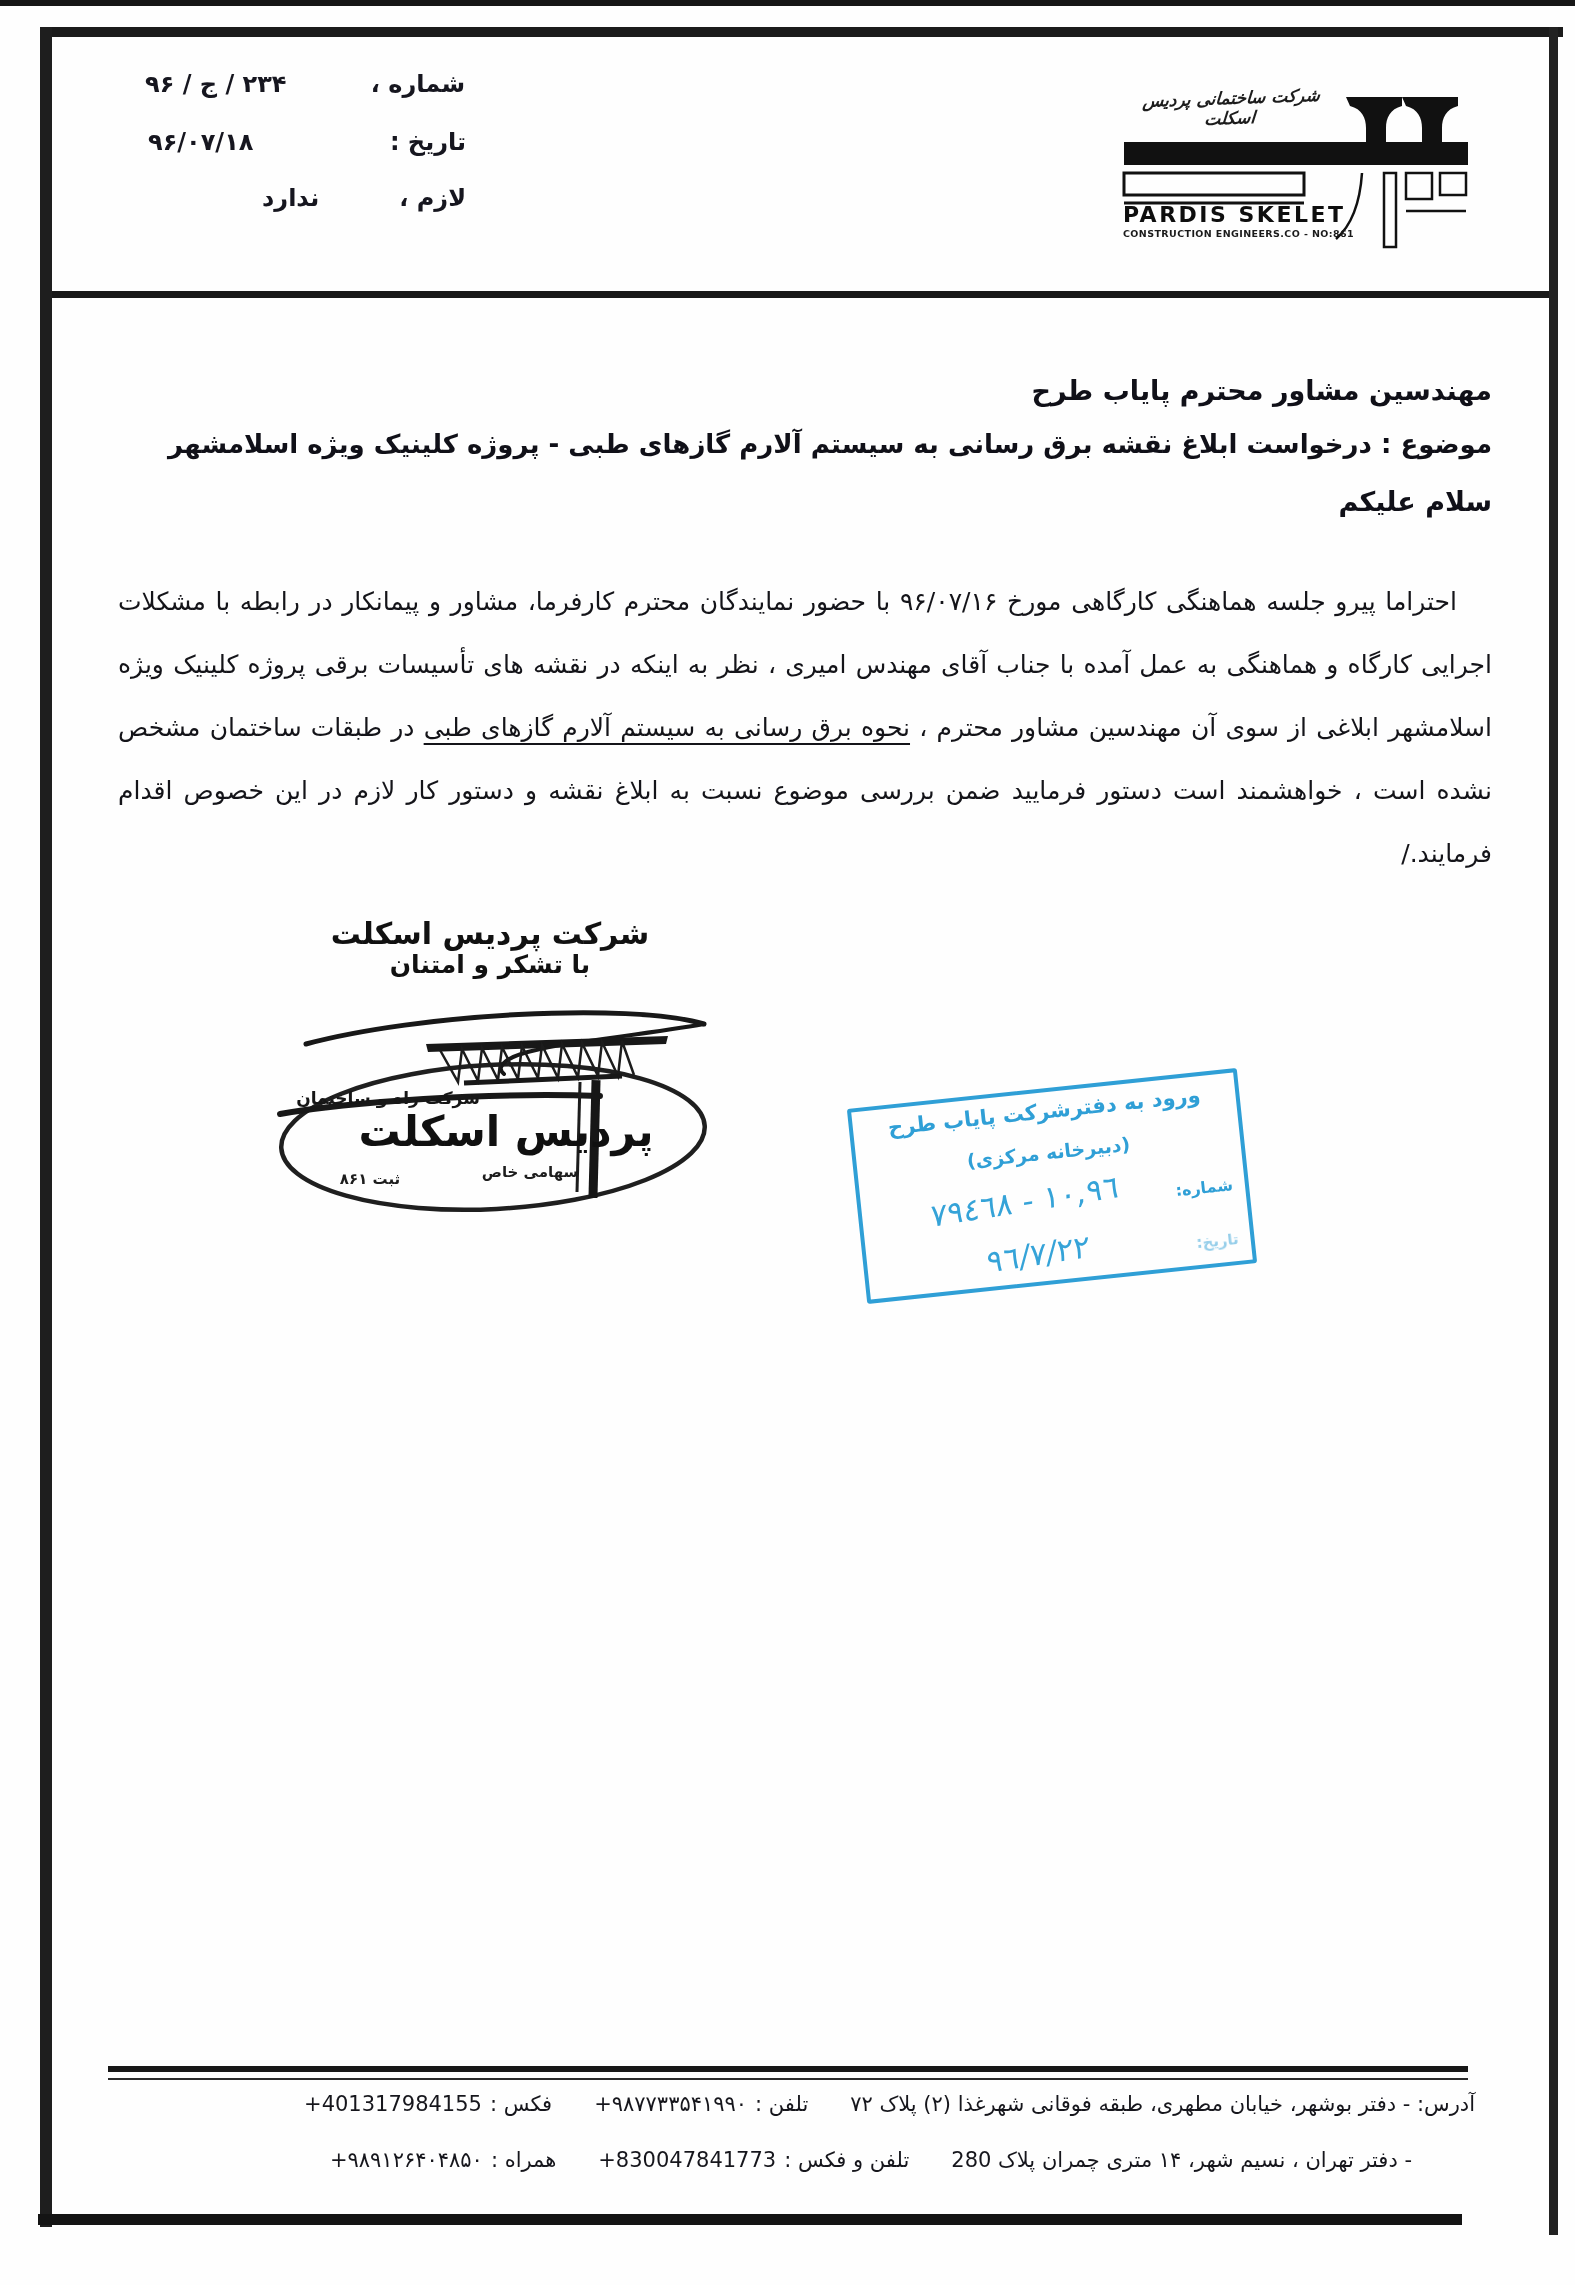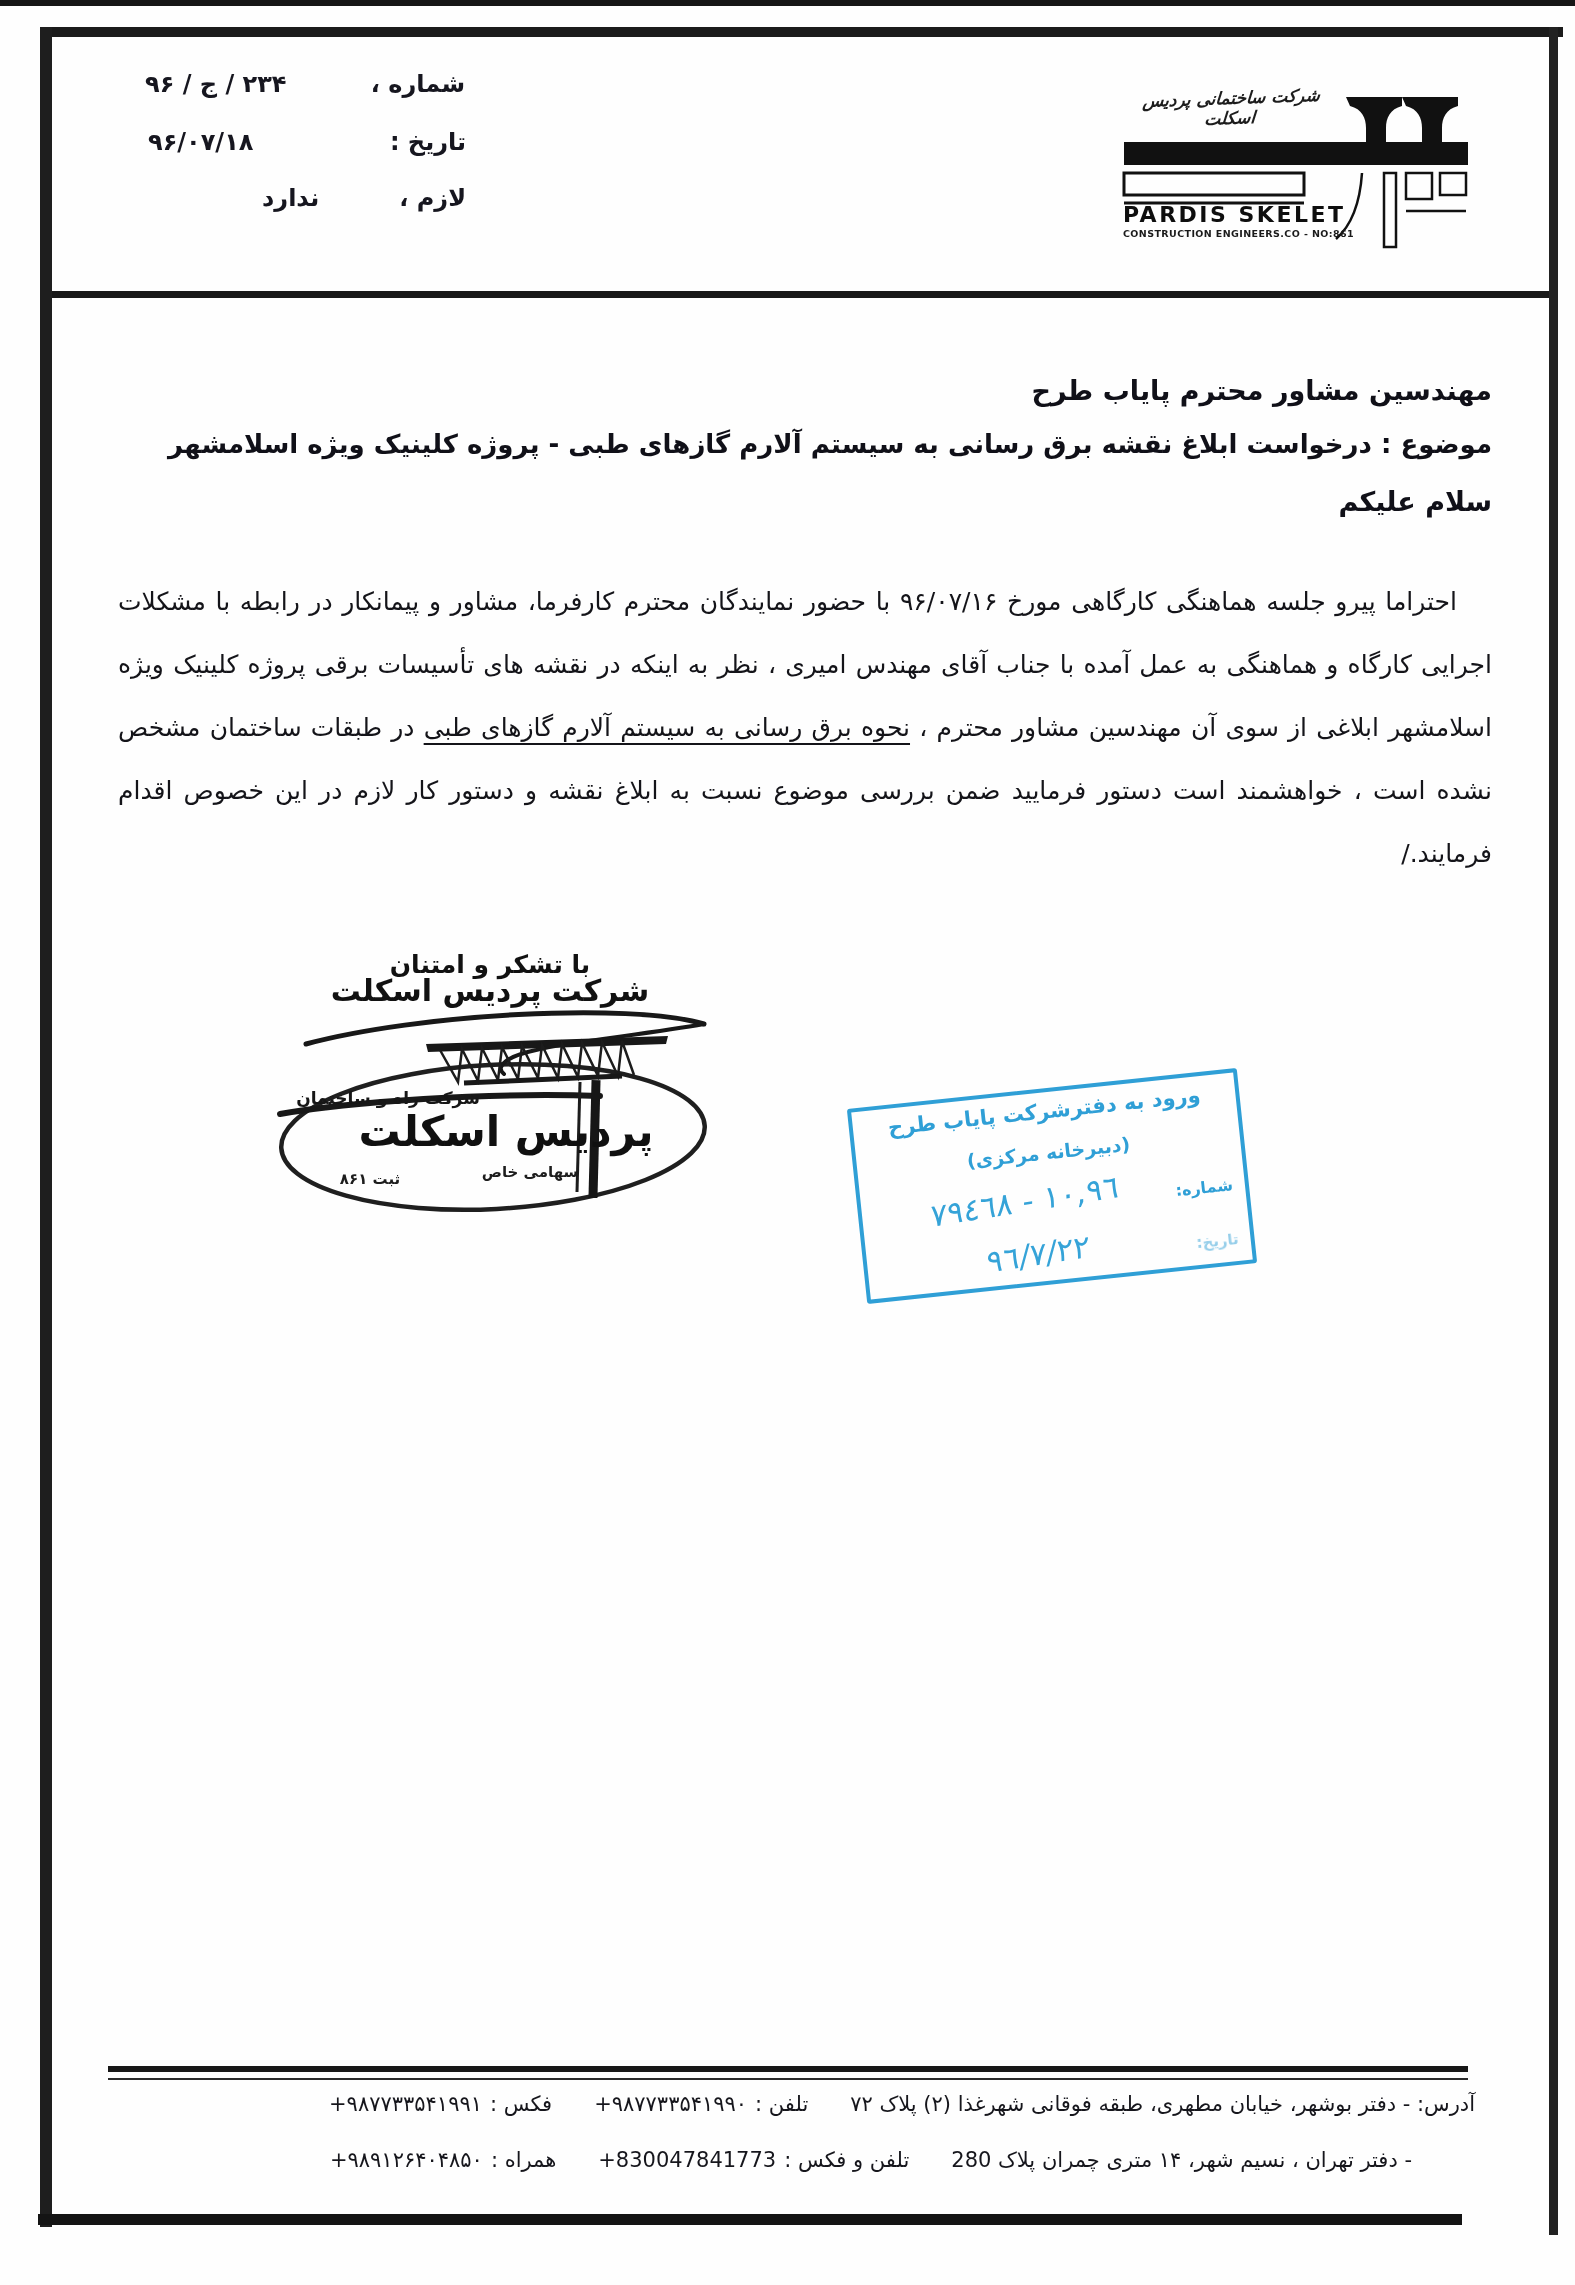--- a/index.html
+++ b/index.html
@@ -96,21 +96,21 @@
 
 <div class="abs h-bold" style="right:83px;top:375px;font-size:27px;">مهندسین مشاور محترم پایاب طرح</div>
 <div class="abs h-bold" style="right:83px;top:429px;">موضوع : درخواست ابلاغ نقشه برق رسانی به سیستم آلارم گازهای طبی - پروژه کلینیک ویژه اسلامشهر</div>
 <div class="abs h-bold" style="right:83px;top:486px;font-size:27px;">سلام علیکم</div>
 
 <div class="abs body-par" style="left:118px;top:570px;width:1374px;">
   <span>احتراما پیرو جلسه هماهنگی کارگاهی مورخ ۹۶/۰۷/۱۶ با حضور نمایندگان محترم کارفرما، مشاور و پیمانکار در رابطه با مشکلات اجرایی کارگاه و هماهنگی به عمل آمده با جناب آقای مهندس امیری ، نظر به اینکه در نقشه های تأسیسات برقی پروژه کلینیک ویژه اسلامشهر ابلاغی از سوی آن مهندسین مشاور محترم ، </span><span class="ul-phrase">نحوه برق رسانی به سیستم آلارم گازهای طبی</span><span> در طبقات ساختمان مشخص نشده است ، خواهشمند است دستور فرمایید ضمن بررسی موضوع نسبت به ابلاغ نقشه و دستور کار لازم در این خصوص اقدام فرمایند./</span>
 </div>
 
 <div class="abs closing" style="left:310px;top:930px;width:360px;font-size:25px;font-weight:600;margin-top:20px;">با تشکر و امتنان</div>
-<div class="abs closing" style="left:310px;top:973px;width:360px;font-size:30px;font-weight:bold;">شرکت پردیس اسکلت</div>
+<div class="abs closing" style="left:310px;top:916px;width:360px;font-size:30px;font-weight:bold;">شرکت پردیس اسکلت</div>
 
 <svg class="abs" style="left:268px;top:992px;" width="472" height="235" viewBox="0 0 472 235">
   <ellipse cx="225" cy="145" rx="212" ry="72" fill="none" stroke="#1f1f1f" stroke-width="4.5" transform="rotate(-3 225 145)"></ellipse>
   <path d="M38,52 C150,22 360,10 436,32" fill="none" stroke="#181818" stroke-width="5" stroke-linecap="round"></path>
   <path d="M436,32 C380,42 300,50 268,58 C240,64 226,74 236,82" fill="none" stroke="#181818" stroke-width="4" stroke-linecap="round"></path>
   <path d="M12,122 C80,110 220,100 332,104" fill="none" stroke="#181818" stroke-width="6" stroke-linecap="round"></path>
 
   <path d="M158,52 L400,44 L398,52 L160,60 Z" fill="#181818"></path>
   <path d="M172,58 L190,90 L194,57 L210,89 L214,56 L230,88 L234,55 L250,87 L254,54 L270,86 L274,53 L290,86 L294,52 L310,85 L314,51 L330,84 L334,50 L350,84 L354,49 L366,83" fill="none" stroke="#1c1c1c" stroke-width="2.5"></path>
   <path d="M196,91 L354,84" fill="none" stroke="#181818" stroke-width="5"></path>
@@ -141,21 +141,21 @@
 <div class="abs footer-div-thin"></div>
 
 <div class="abs f-line" style="right:100px;top:2092px;">
   <span>آدرس: - دفتر بوشهر، خیابان مطهری، طبقه فوقانی شهرغذا (۲) پلاک ۷۲</span>
   <span class="f-group">
     <span>تلفن :</span>
     <span dir="ltr">+۹۸۷۷۳۳۵۴۱۹۹۰</span>
   </span>
   <span class="f-group">
     <span>فکس :</span>
-    <span dir="ltr">+۹۸۷۷۳۳۵۴۱۹۹۱</span>
+    <span dir="ltr">+401317984155</span>
   </span>
 </div>
 
 <div class="abs f-line" style="right:163px;top:2148px;">
   <span>- دفتر تهران ، نسیم شهر، ۱۴ متری چمران پلاک 280</span>
   <span class="f-group">
     <span>تلفن و فکس :</span>
     <span dir="ltr">+830047841773</span>
   </span>
   <span class="f-group">

